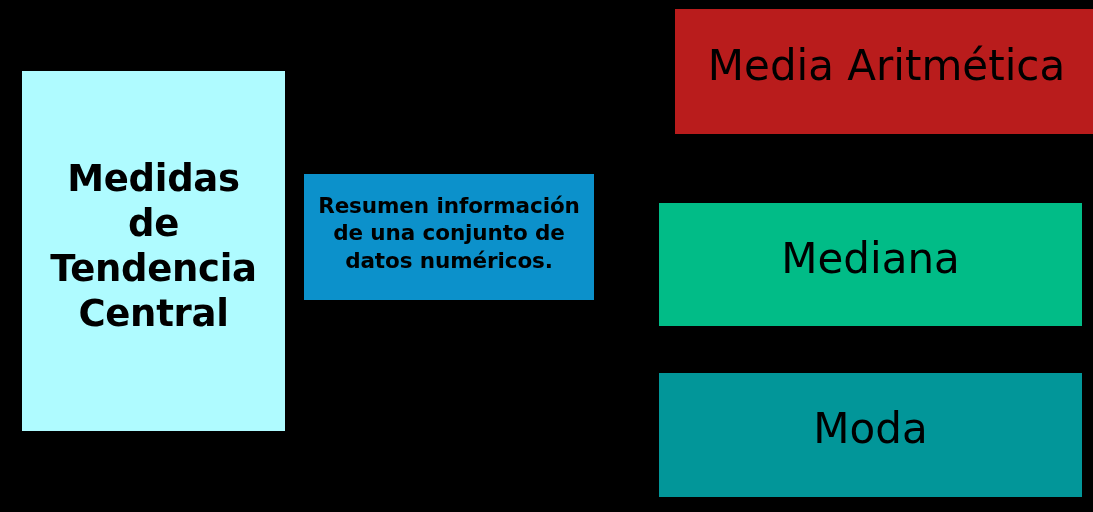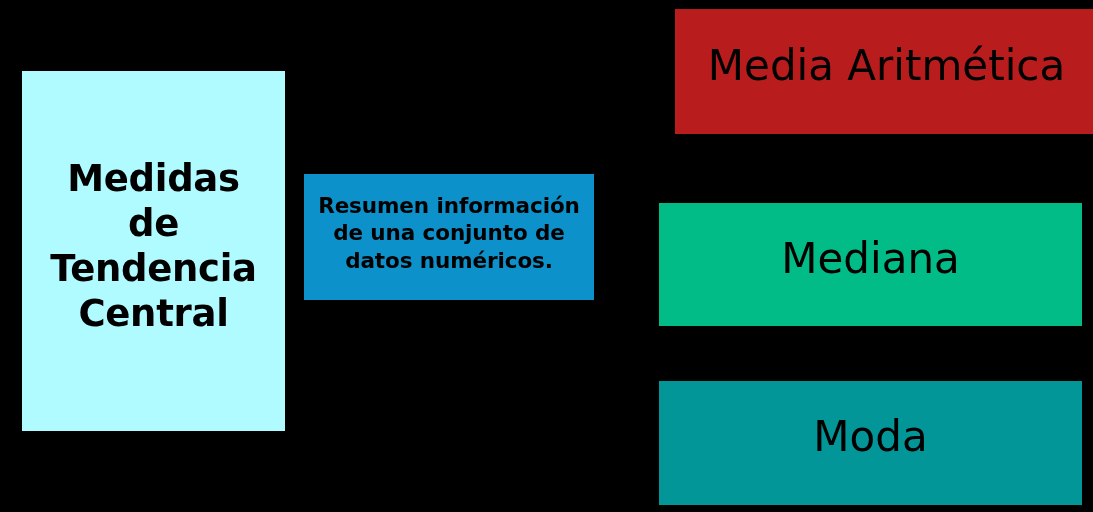--- a/index.html
+++ b/index.html
@@ -76,21 +76,20 @@
   }
   #node-median {
     top: 203px;
     height: 123px;
     background: #01BC87;
   }
   #node-mode {
     top: 373px;
     height: 124px;
     background: #029699;
-    margin-top: 8px;
   }
 </style>
 </head>
 <body>
 
 <div id="canvas">
 
   <div class="node" id="node-main">Medidas
 de
 Tendencia

